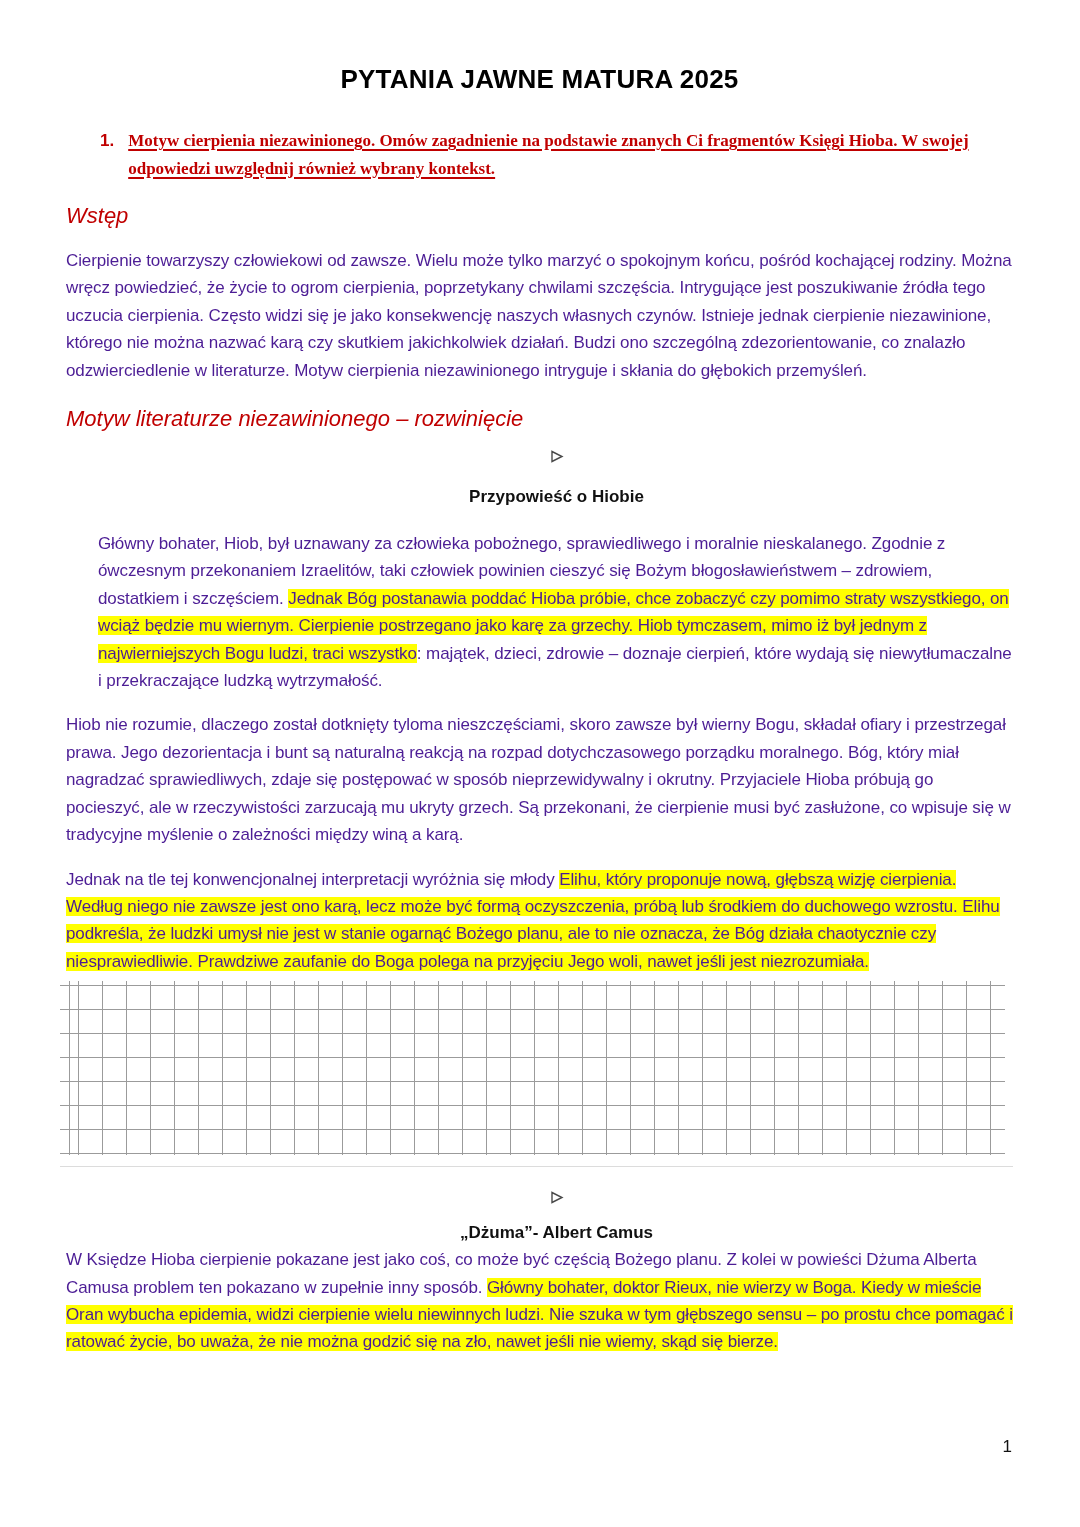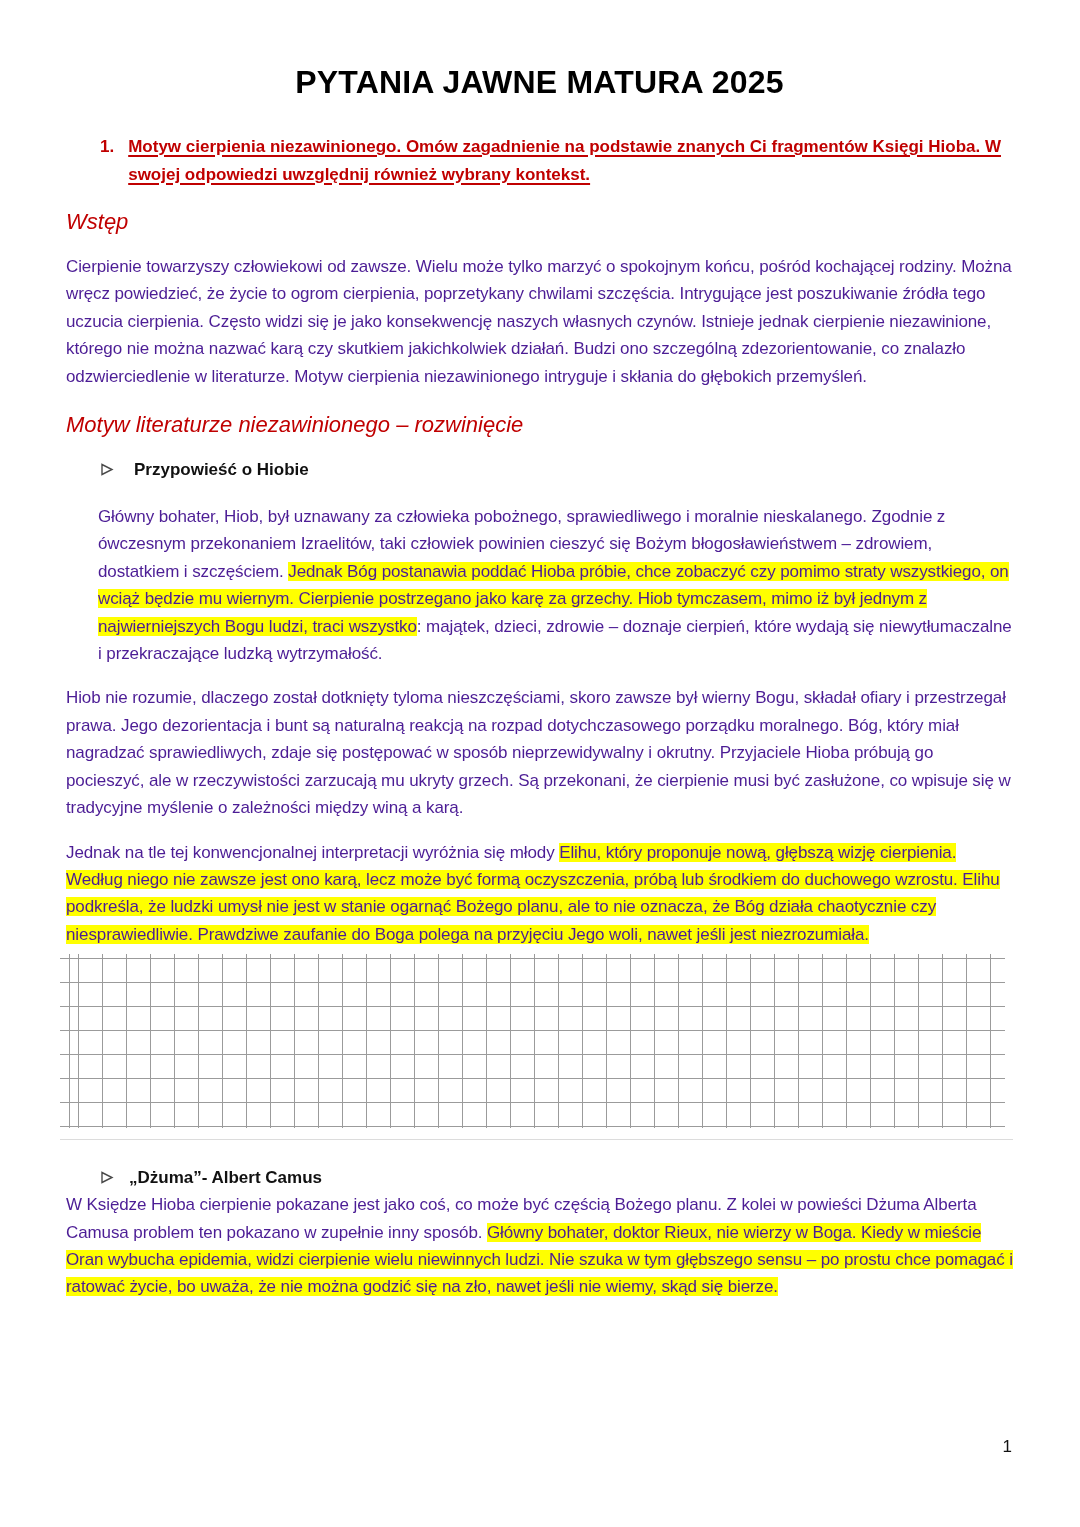--- a/index.html
+++ b/index.html
@@ -13,50 +13,51 @@
     width:1080px;height:1527px;background:#ffffff;
     font-family:"Liberation Sans","DejaVu Sans",sans-serif;
     color:#1a1a1a;
   }
   .page{
     position:relative;width:1080px;height:1527px;
     padding:0 67px 0 66px;overflow:hidden;
   }
   .doc-title{
     margin:0;padding-top:64px;text-align:center;
-    font-size:32px;font-weight:bold;color:#000;letter-spacing:0.2px;
+    font-size:26px;font-weight:bold;color:#000;letter-spacing:0.2px;
   }
   .question{
     margin-top:32px;display:flex;gap:14px;padding-left:34px;
     color:var(--red);font-weight:bold;font-size:17px;line-height:27.5px;
   }
   .q-num{flex:0 0 auto;}
   .q-text{
     text-decoration:underline;
     text-decoration-thickness:1.5px;
     text-underline-offset:3px;
+    font-family:Liberation Serif, serif;
   }
   .red-italic{
     color:var(--red);font-style:italic;font-size:22px;line-height:27px;
   }
   .mt-wstep{margin-top:20px;}
   .mt-rozw{margin-top:21px;}
   .para{
     margin:0;font-size:17px;line-height:27.4px;letter-spacing:-0.1px;
     color:#4c1d95;
   }
   .mt-intro{margin-top:18px;}
   .mt-p2{margin-top:20px;margin-left:32px;}
   .mt-p3{margin-top:17px;}
   .mt-p4{margin-top:17px;}
   .mt-p5{margin-top:0;}
   .hl{background:var(--hl);}
   .bullet{
     display:flex;align-items:center;gap:20px;padding-left:34px;
-    font-weight:bold;font-size:17px;line-height:27px;color:#111;
+    font-weight:bold;font-size:17px;line-height:27px;color:#111;flex-direction:column;
   }
   .mt-b1{margin-top:18px;}
   .mt-b2{margin-top:36px;gap:15px;}
   .bullet-marker{display:inline-flex;align-items:center;}
   .bullet-marker svg{display:block;}
   .grid-paper{
     position:relative;
     width:945px;height:174px;margin-left:-6px;margin-top:6px;
     background-image:
       repeating-linear-gradient(to right, var(--grid) 0 1px, transparent 1px 24px),

